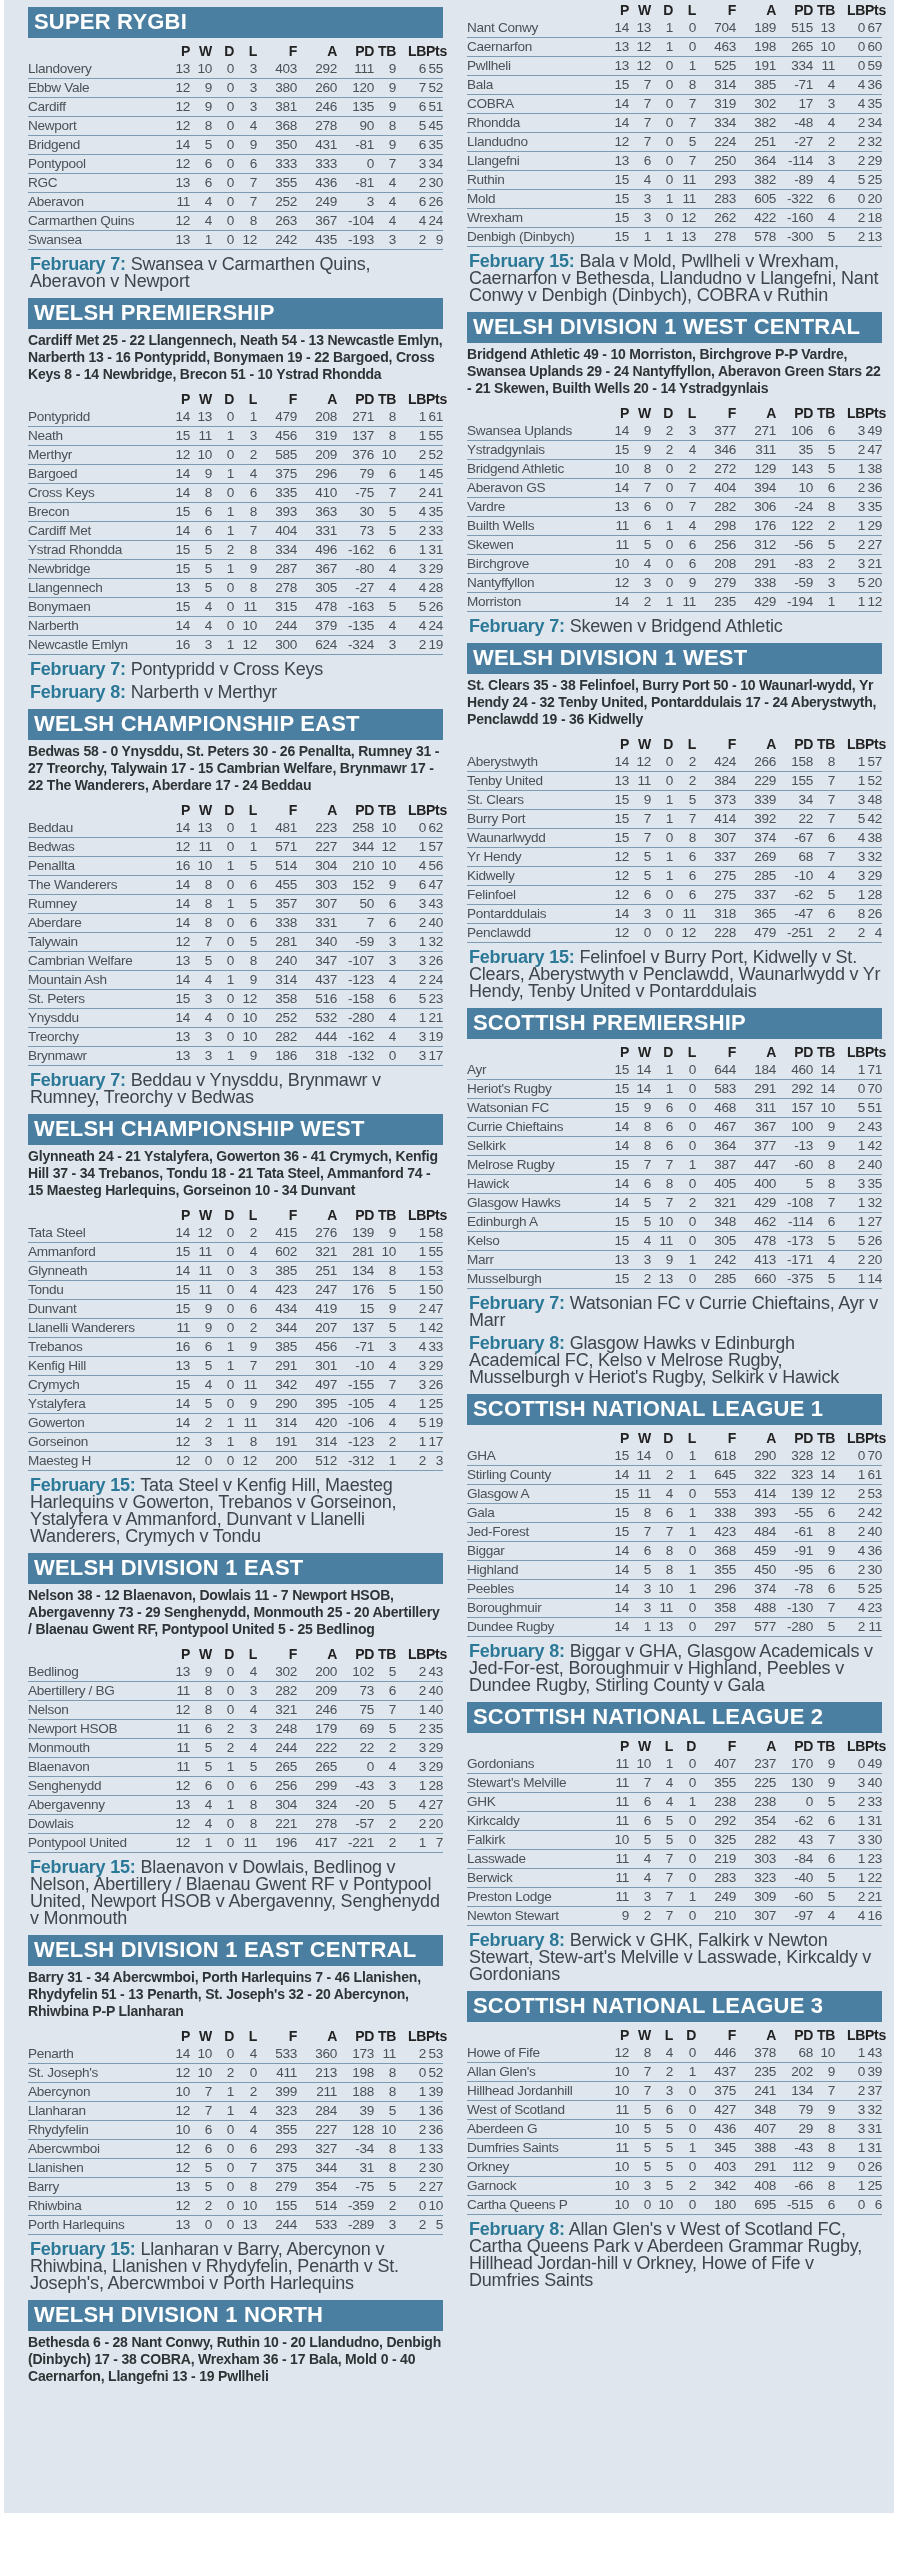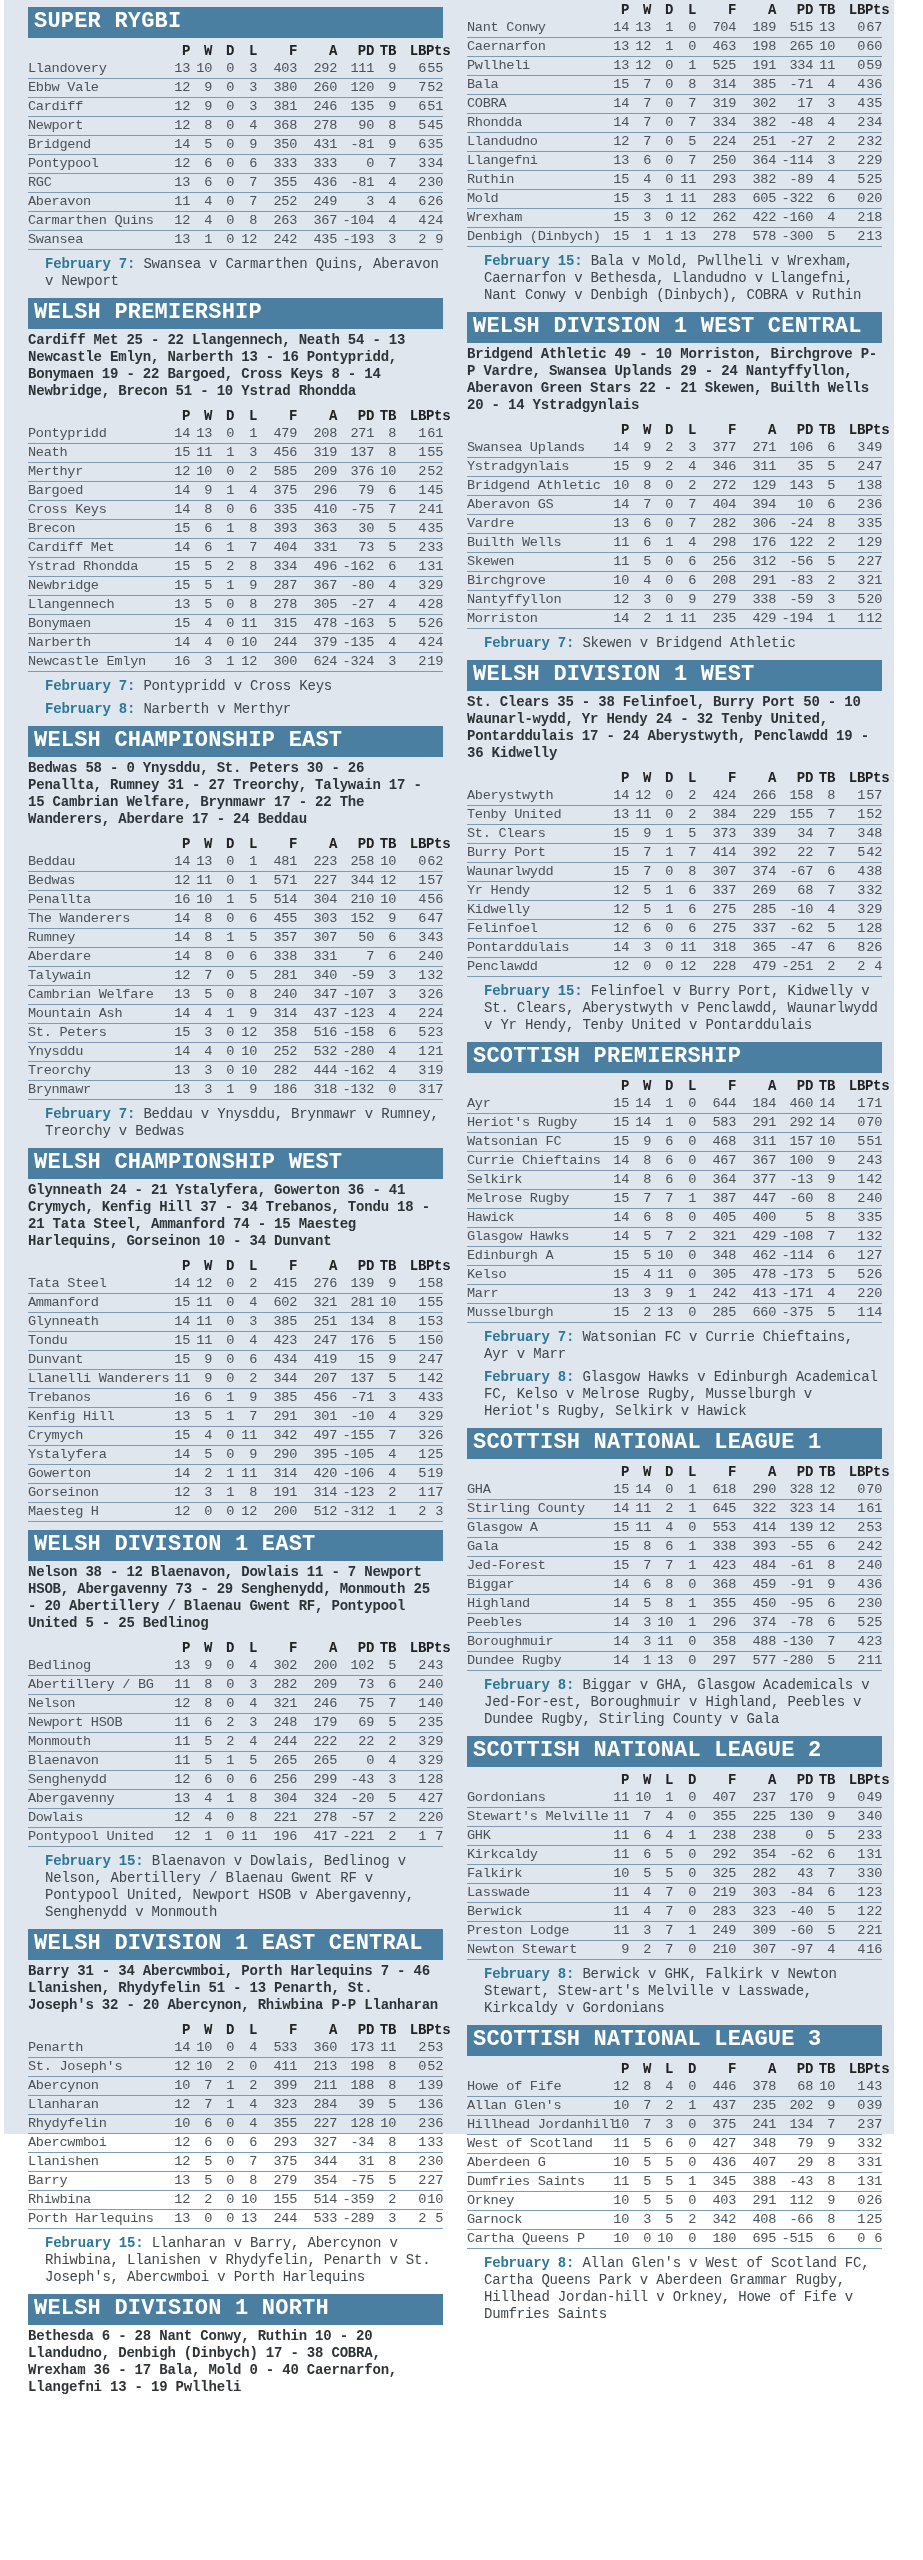--- a/index.html
+++ b/index.html
@@ -1,19 +1,19 @@
 <!DOCTYPE html>
 <html><head>
 <meta charset="utf-8">
 <style>
   html, body { margin: 0; padding: 0; background: #ffffff; }
   body { width: 923px; height: 2560px; position: relative; overflow: hidden;
          font-family: "Liberation Sans", "DejaVu Sans", sans-serif; color: #333a40; }
-  .sheet { position: absolute; left: 4px; top: 0; width: 890px; height: 2134px;
-           background: #dfe6ee; font-family: Liberation Mono, monospace; }
+  .sheet { position: absolute; left: 4px; top: 0; width: 890px; height: 2513px;
+           background: #dfe6ee; }
   .col { position: absolute; top: 7px; width: 415px; }
   .col.left { left: 24px; }
   .col.right { left: 463px; top: 0; }
   .bar { background: #4a7fa1; color: #ffffff; font-weight: bold;
          font-size: 22px; line-height: 30px; height: 31px; padding-left: 6px;
          letter-spacing: 0.2px; white-space: nowrap; overflow: hidden; margin-bottom: 3px; }
   .results { font-size: 14px; line-height: 17px; font-weight: bold; color: #2e3336;
              margin: 3px 0 6px 0; letter-spacing: -0.2px; }
   table.lt { width: 415px; border-collapse: collapse; font-size: 13.6px;
              letter-spacing: -0.3px; table-layout: fixed; }
@@ -26,21 +26,21 @@
   table.lt col.c-p { width: 44px; }
   table.lt col.c-w { width: 22px; }
   table.lt col.c-d { width: 22px; }
   table.lt col.c-l { width: 23px; }
   table.lt col.c-f { width: 40px; }
   table.lt col.c-a { width: 40px; }
   table.lt col.c-pd { width: 37px; }
   table.lt col.c-tb { width: 22px; }
   table.lt col.c-lb { width: 30px; }
   table.lt col.c-pts { width: 17px; }
-  .fix { font-size: 14px; line-height: 17px; color: #3f464b; margin: 6px 0 6px 17px;
+  .fix { font-size: 18px; line-height: 17px; color: #3f464b; margin: 6px 0 6px 2px;
          letter-spacing: -0.2px; }
   .fix .lbl { color: #2b7897; font-weight: bold; }
   .section { margin-bottom: 8px; }
 </style>
 </head>
 <body>
 
 <div class="sheet">
   <div class="col left" id="col-left">
       <div class="section">
@@ -819,20 +819,21 @@
               <td>12</td>
               <td>200</td>
               <td>512</td>
               <td>-312</td>
               <td>1</td>
               <td>2</td>
               <td>3</td>
             </tr>
           </tbody>
         </table>
+        <div class="fix"><span class="lbl">February 15:</span> <span>Tata Steel v Kenfig Hill, Maesteg Harlequins v Gowerton, Trebanos v Gorseinon, Ystalyfera v Ammanford, Dunvant v Llanelli Wanderers, Crymych v Tondu</span></div>
       </div>
       <div class="section">
         <div class="bar">WELSH DIVISION 1 EAST</div>
         <div class="results">Nelson 38 - 12 Blaenavon, Dowlais 11 - 7 Newport HSOB, Abergavenny 73 - 29 Senghenydd, Monmouth 25 - 20 Abertillery / Blaenau Gwent RF, Pontypool United 5 - 25 Bedlinog</div>
         <table class="lt">
           <colgroup>
             <col class="c-team">
             <col class="c-p">
             <col class="c-w">
             <col class="c-d">

